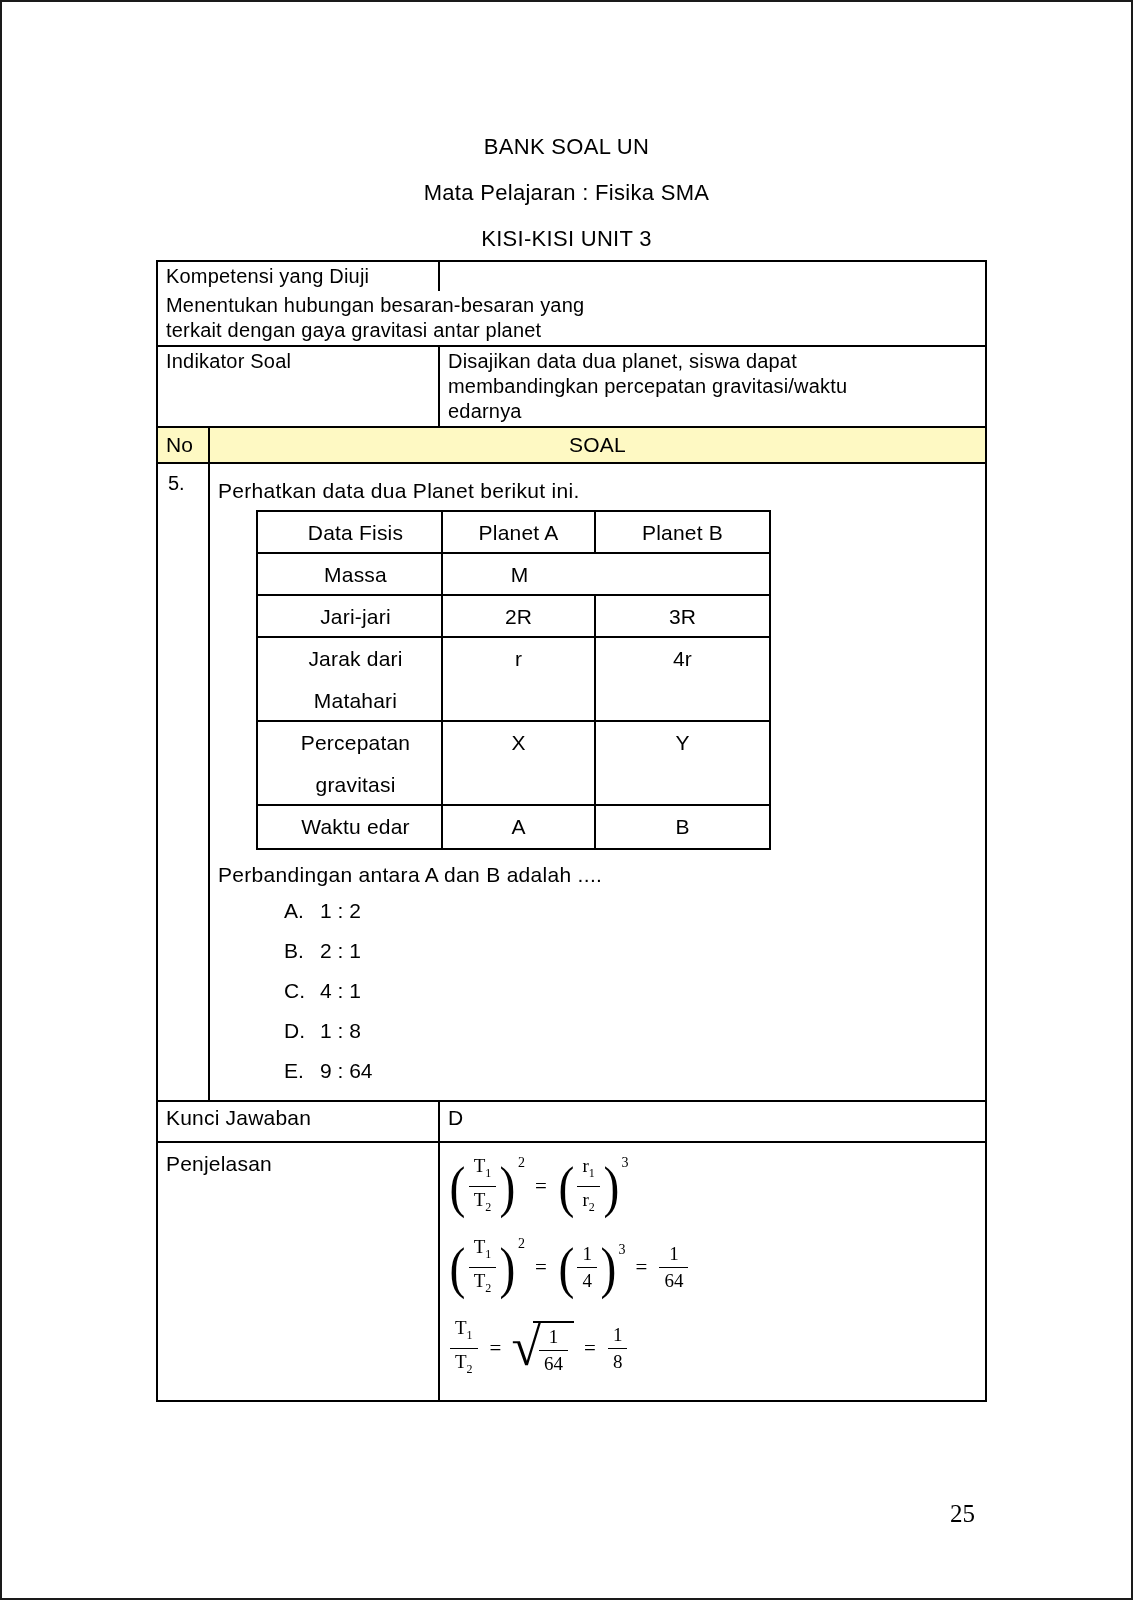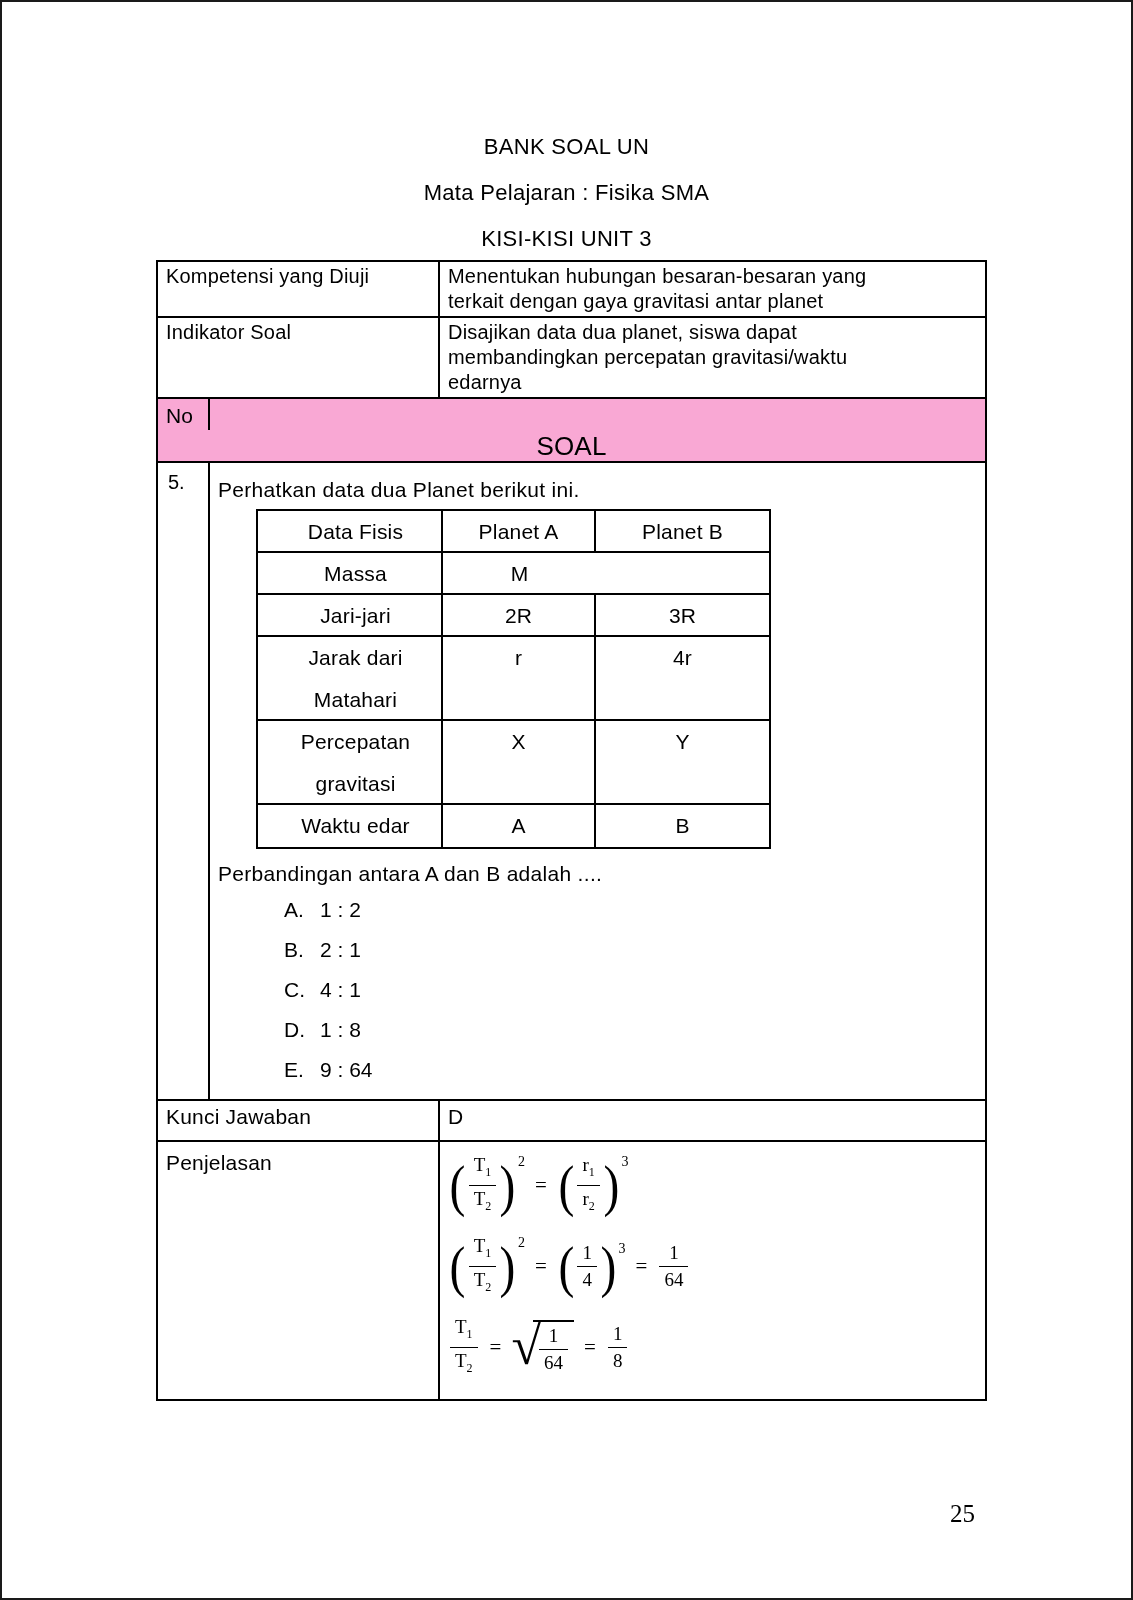--- a/index.html
+++ b/index.html
@@ -18,27 +18,27 @@
   
   .doc-table {
     position:absolute; top:258px; left:154px; width:831px;
     border:2px solid #000;
   }
   .trow { display:flex; border-bottom:2px solid #000; }
   .trow:last-child { border-bottom:none; }
   .cell { padding:2px 8px; font-size:20px; line-height:25px; letter-spacing:0.2px; }
   .label-cell { width:282px; border-right:2px solid #000; }
   .value-cell { flex:1; }
-  .row-kompetensi { min-height:49px; }
+  .row-kompetensi { min-height:49px;flex-direction:column; }
   .row-indikator  { min-height:78px; }
   .k-text { max-width:450px; }
   .i-text { max-width:440px; }
-  .row-soal { min-height:36px; background:#f9a8d4;flex-direction:column; }
+  .row-soal { min-height:36px; background:#fef9c3; }
   .no-cell { width:52px; border-right:2px solid #000; }
-  .soal-cell { flex:1; text-align:center; font-size:26px; padding-top:4px; }
+  .soal-cell { flex:1; text-align:center; font-size:21px; padding-top:4px; }
   .row-soal .no-cell { padding-top:4px; font-size:21px; }
   
   .row-question { min-height:626px; }
   .qno-cell { width:52px; border-right:2px solid #000; padding:8px 0 0 10px; font-size:20px; }
   .q-cell { flex:1; padding:14px 10px 0 8px; font-size:21px; }
   .q-intro { line-height:26px; letter-spacing:0.3px; }
   
   .ptable { margin:6px 0 0 38px; width:515px; border:2px solid #000; }
   .prow { display:flex; height:42px; border-bottom:2px solid #000;padding-left:12px; }
   .prow.tall { height:84px; }

